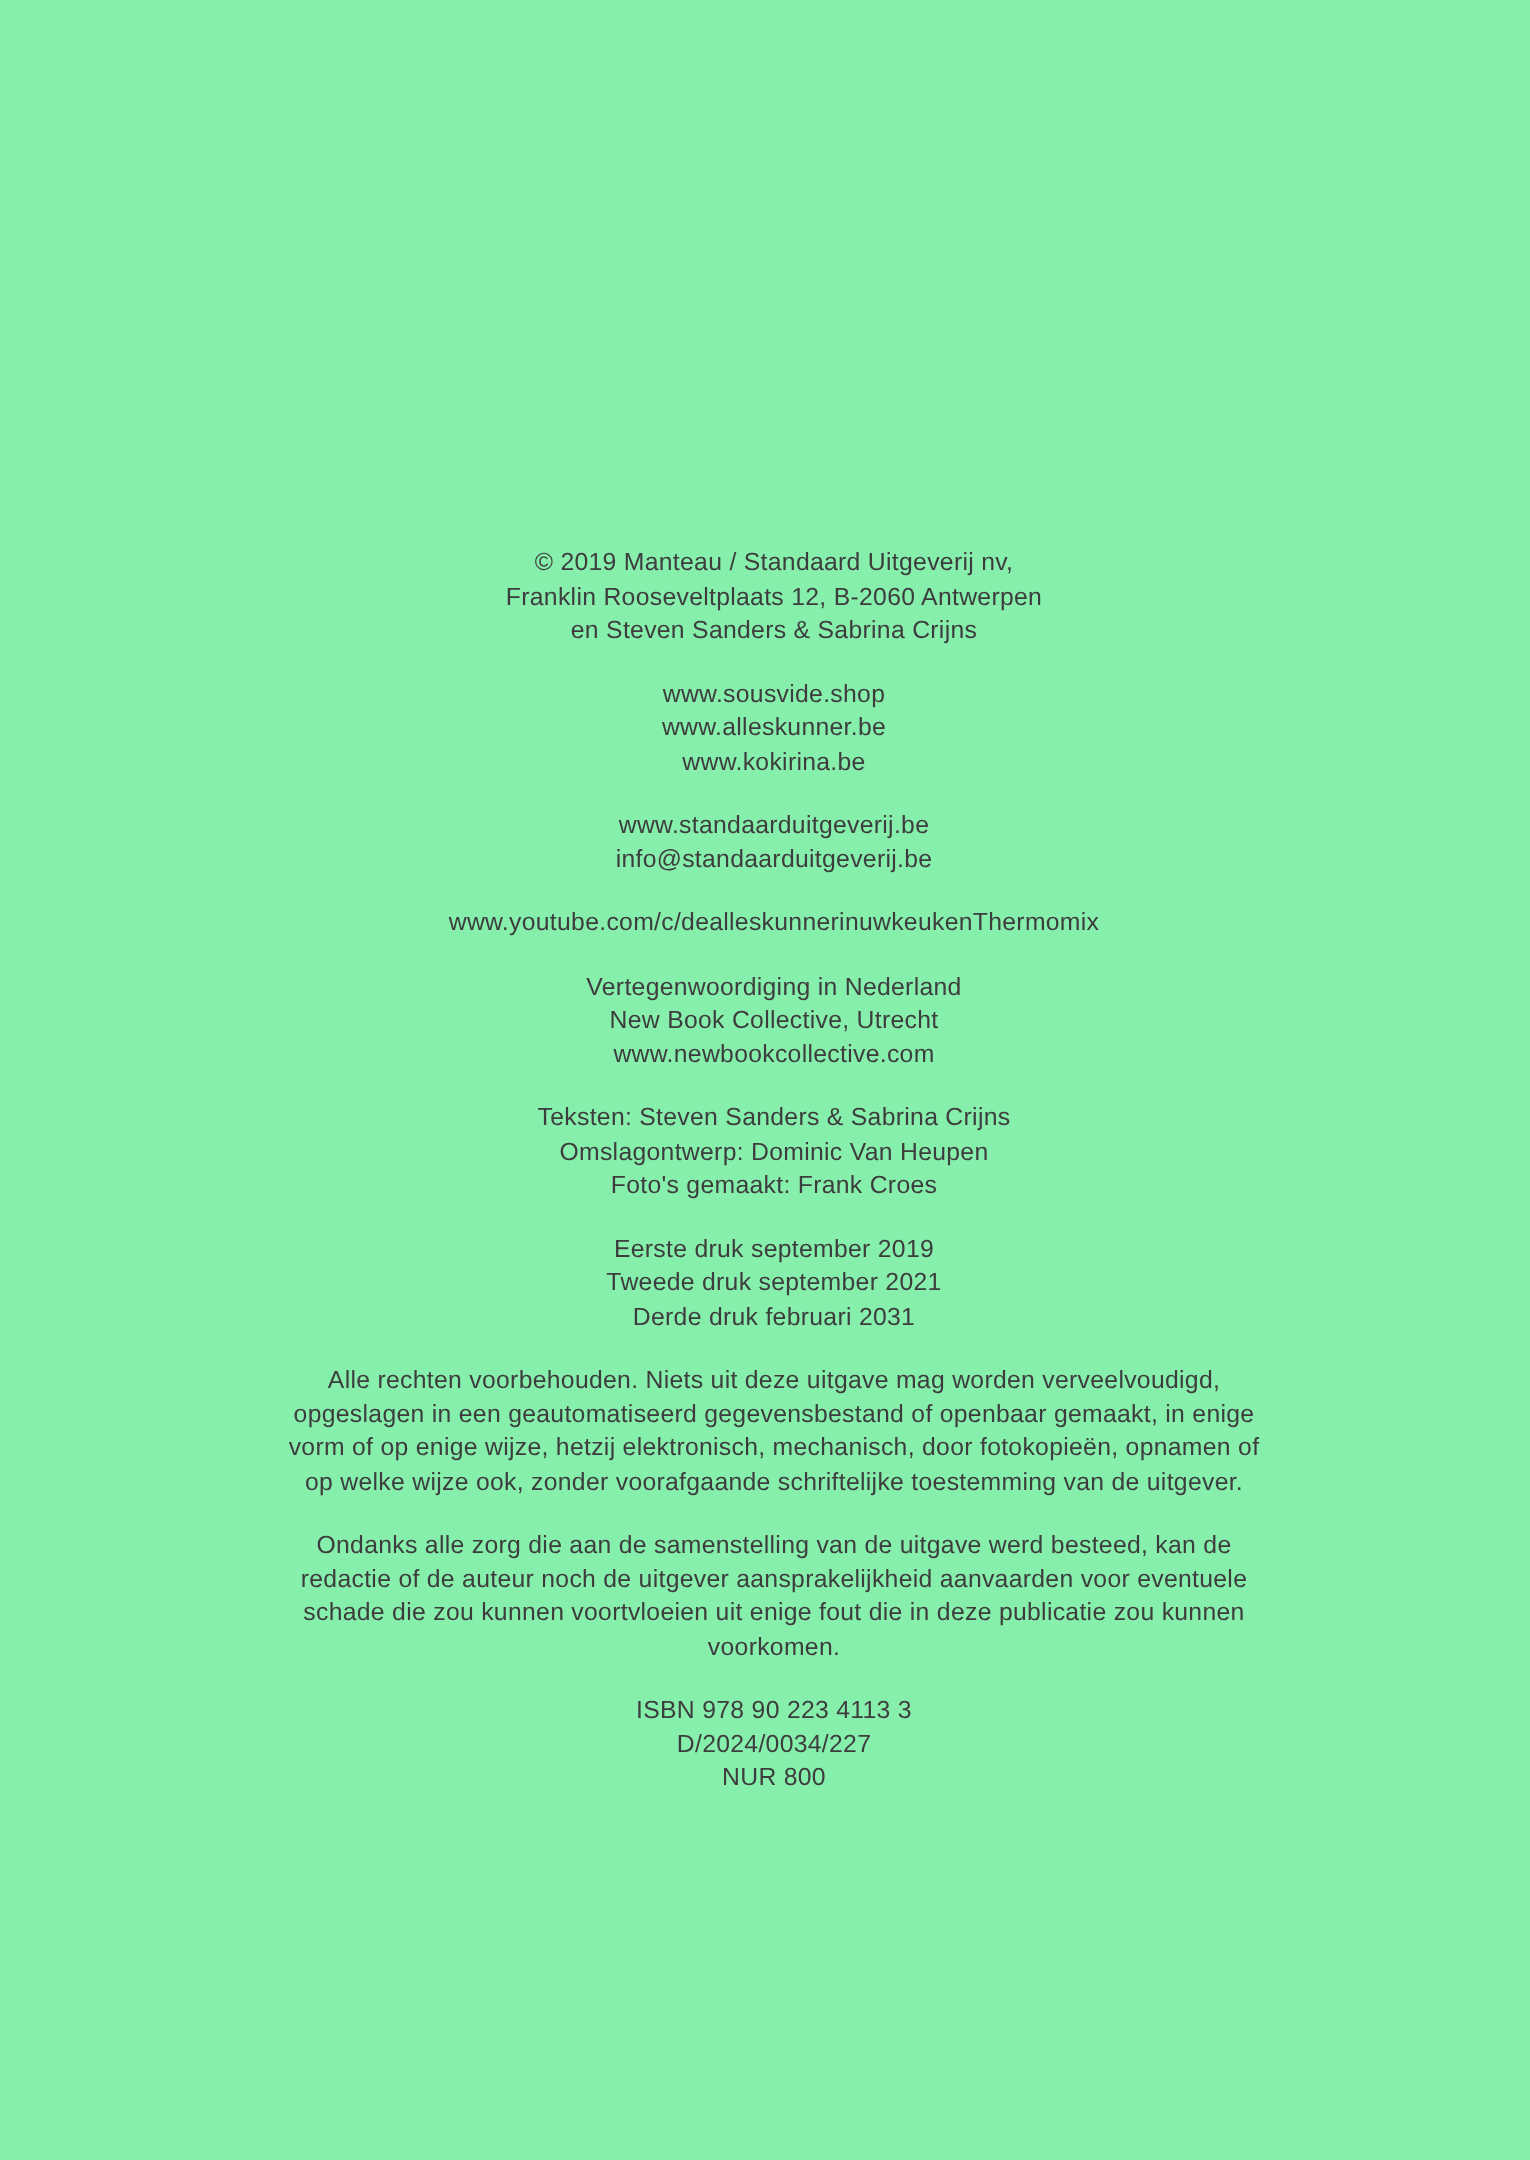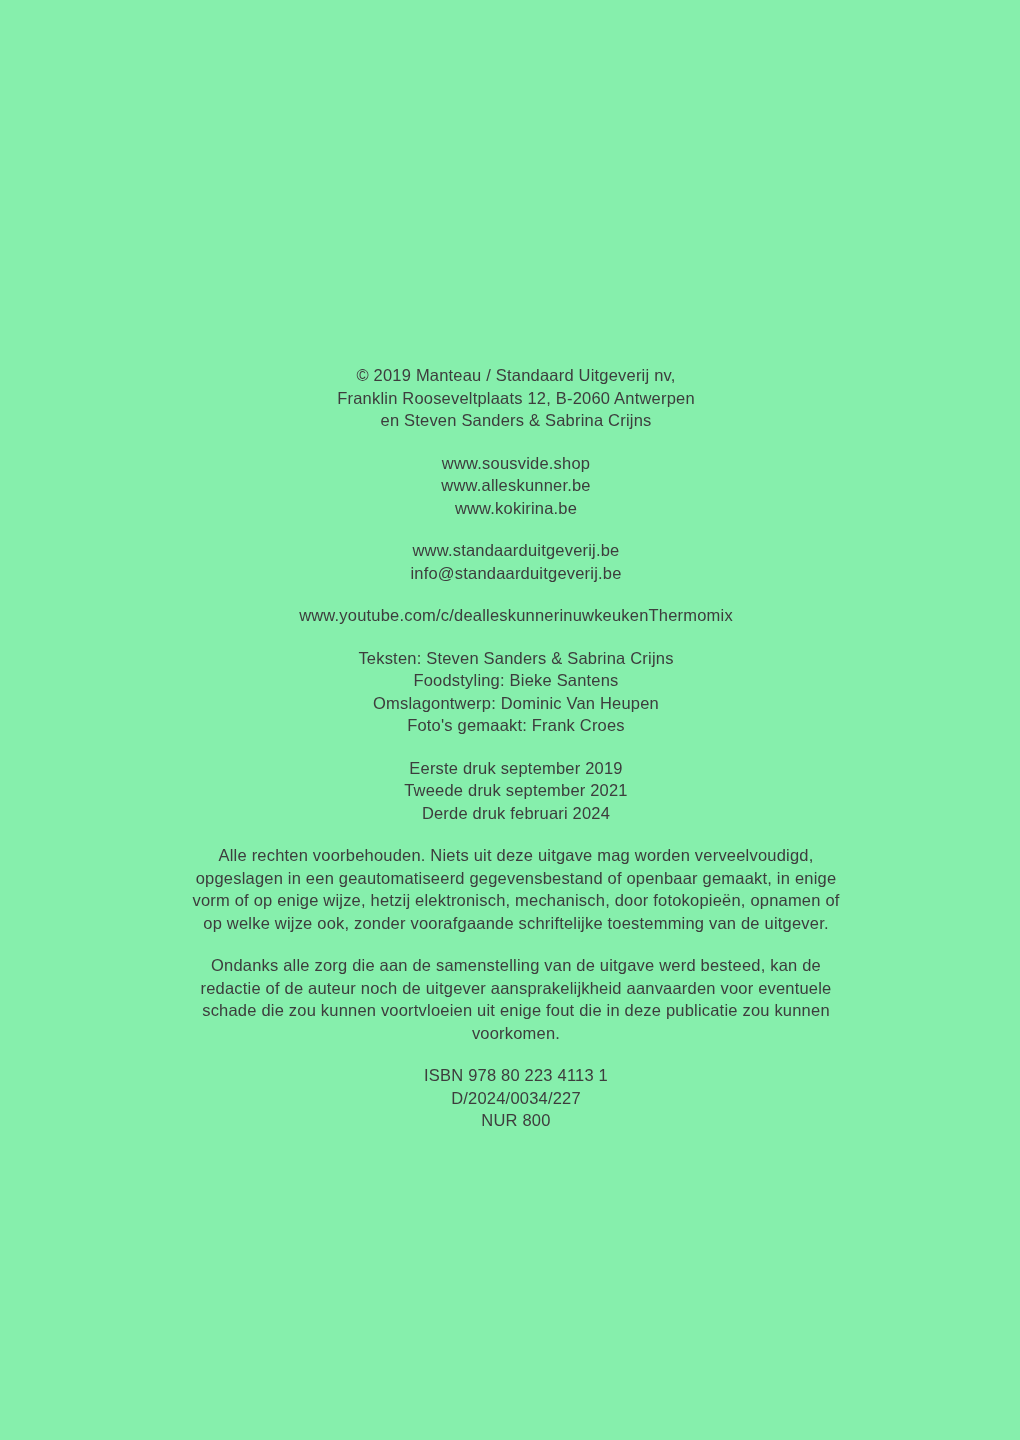--- a/index.html
+++ b/index.html
@@ -67,35 +67,39 @@
         <div class="line">www.kokirina.be</div>
       </div>
       <div class="block">
         <div class="line">www.standaarduitgeverij.be</div>
         <div class="line">info@standaarduitgeverij.be</div>
       </div>
       <div class="block">
         <div class="line">www.youtube.com/c/dealleskunnerinuwkeukenThermomix</div>
       </div>
       <div class="block">
+        <div class="line">Vertegenwoordiging in Nederland</div>
+        <div class="line">New Book Collective, Utrecht</div>
+        <div class="line">www.newbookcollective.com</div>
+      </div>
+      <div class="block">
         <div class="line">Teksten: Steven Sanders &amp; Sabrina Crijns</div>
-        <div class="line">Foodstyling: Bieke Santens</div>
         <div class="line">Omslagontwerp: Dominic Van Heupen</div>
         <div class="line">Foto's gemaakt: Frank Croes</div>
       </div>
       <div class="block italic">
         <div class="line">Eerste druk september 2019</div>
         <div class="line">Tweede druk september 2021</div>
-        <div class="line">Derde druk februari 2024</div>
+        <div class="line">Derde druk februari 2031</div>
       </div>
       <div class="block">
         <p class="paragraph">Alle rechten voorbehouden. Niets uit deze uitgave mag worden verveelvoudigd, opgeslagen in een geautomatiseerd gegevensbestand of openbaar gemaakt, in enige vorm of op enige wijze, hetzij elektronisch, mechanisch, door fotokopieën, opnamen of op welke wijze ook, zonder voorafgaande schriftelijke toestemming van de uitgever.</p>
       </div>
       <div class="block">
         <p class="paragraph">Ondanks alle zorg die aan de samenstelling van de uitgave werd besteed, kan de redactie of de auteur noch de uitgever aansprakelijkheid aanvaarden voor eventuele schade die zou kunnen voortvloeien uit enige fout die in deze publicatie zou kunnen voorkomen.</p>
       </div>
       <div class="block">
-        <div class="line">ISBN 978 80 223 4113 1</div>
+        <div class="line">ISBN 978 90 223 4113 3</div>
         <div class="line">D/2024/0034/227</div>
         <div class="line">NUR 800</div>
       </div>
     </div>
 </div>
 
 </body></html>

